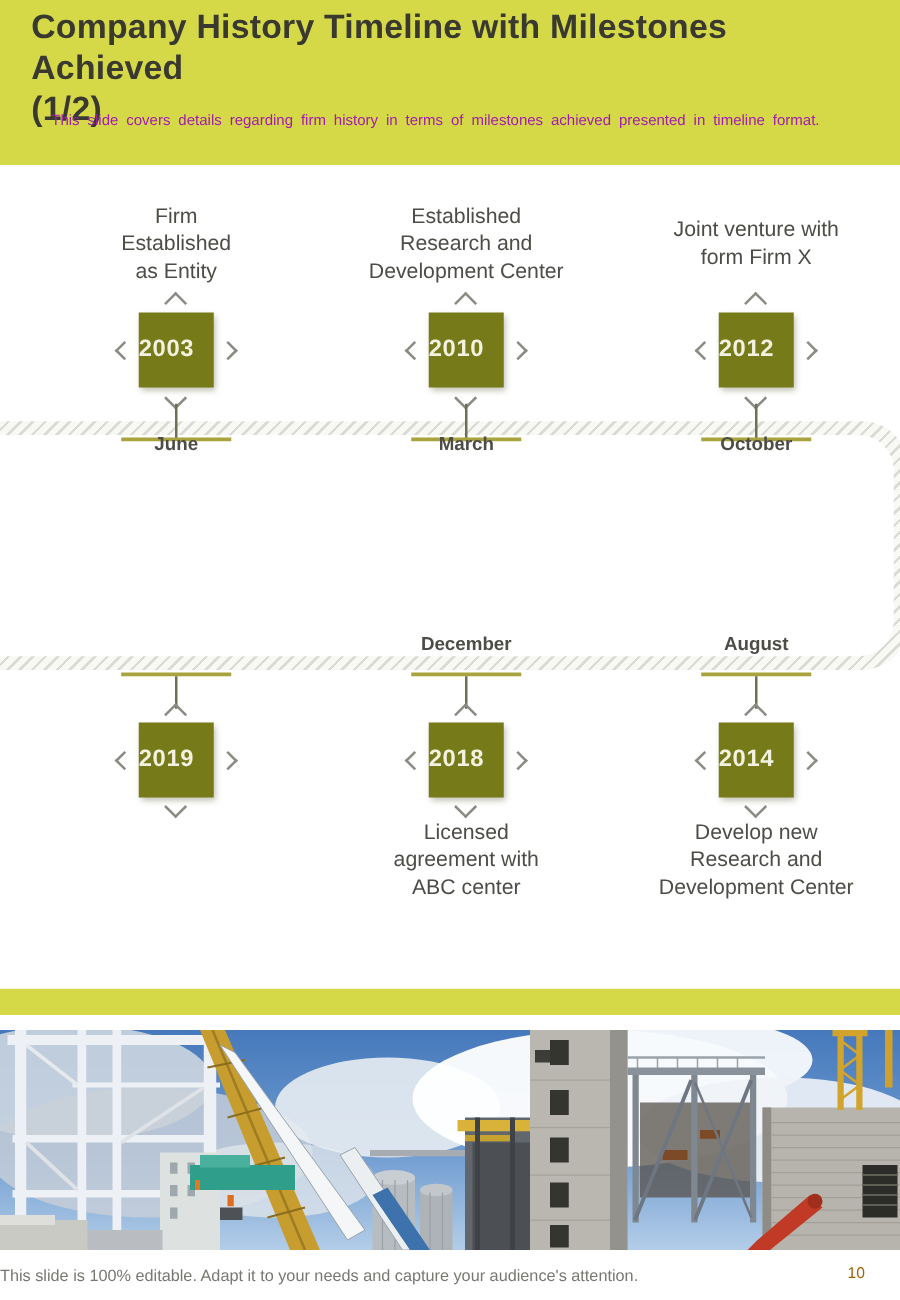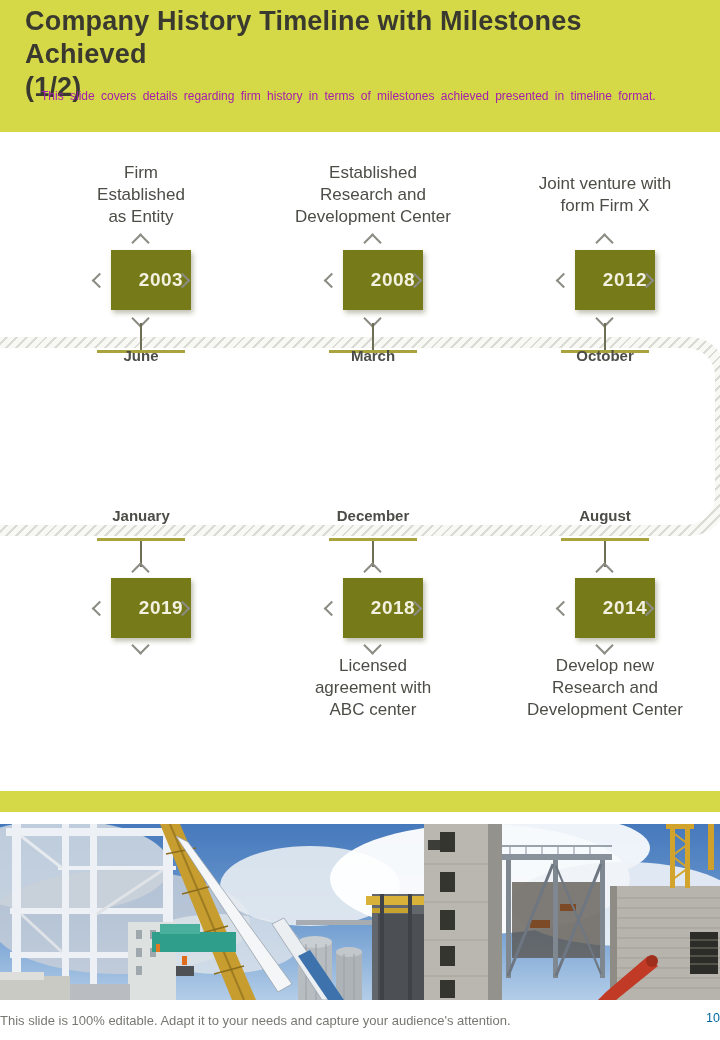--- a/index.html
+++ b/index.html
@@ -34,23 +34,22 @@
   .ms-top{top:156px}
   .ms-bot{top:505px}
   .desc{
     position:absolute;left:0;width:220px;text-align:center;white-space:pre-line;
     font-size:17px;line-height:22px;color:#4d4d47;
   }
   .ms-top .desc{top:0;height:78px;display:flex;align-items:center;justify-content:center;}
   .ms-bot .desc{top:150px;}
   .ybox{
     position:absolute;left:80px;width:60px;height:60px;background:#767a19;
-    display:flex;align-items:center;justify-content:center;
+    display:flex;align-items:center;
     box-shadow:2px 3px 5px rgba(70,70,30,.35);
-    padding-left:20px;
   }
   .ms-top .ybox{top:94px}
   .ms-bot .ybox{top:73px}
   .year{font-size:19px;font-weight:bold;color:#f3f1e0;letter-spacing:.5px;}
   .car{position:absolute;width:13px;height:13px;left:103px;
        border-left:2px solid #8b8b84;border-bottom:2px solid #8b8b84;box-sizing:border-box;}
   .car-down{transform:rotate(-45deg);}
   .car-up{transform:rotate(135deg);}
   .car-left,.car-right{width:11px;height:11px;}
   .car-left{left:63px;transform:rotate(45deg);}
@@ -72,21 +71,21 @@
   .ms-top .month{top:191px}
   .ms-bot .month{top:2px}
   
   .accent-band{position:absolute;left:0;top:791px;width:720px;height:21px;background:#d6d947;}
   .photo{position:absolute;left:0;top:824px;width:720px;height:176px;display:block;}
   .footer-note{
     position:absolute;left:0;top:1013px;width:628px;text-align:left;
     font-size:13px;color:#787872;
   }
   .page-num{
-    position:absolute;right:0;top:1011px;font-size:12.5px;color:#0369a1;
+    position:absolute;right:28px;top:1011px;font-size:12.5px;color:#a16207;
   }
 </style>
 </head>
 <body>
 
 <div class="slide">
 
   <div class="header">
     <h1 class="title">Company History Timeline with Milestones Achieved
 (1/2)</h1>
@@ -112,21 +111,21 @@
       <div class="bar"></div>
       <div class="month">June</div>
     </div>
 
     <div class="ms ms-top col2">
       <div class="desc">Established
 Research and
 Development Center</div>
       <span class="car car-up"></span>
       <div class="ybox">
-        <span class="year">2008</span>
+        <span class="year">2010</span>
       </div>
       <span class="car car-left"></span>
       <span class="car car-right"></span>
       <span class="car car-down"></span>
       <div class="vline"></div>
       <div class="bar"></div>
       <div class="month">March</div>
     </div>
 
     <div class="ms ms-top col3">
@@ -138,21 +137,20 @@
       </div>
       <span class="car car-left"></span>
       <span class="car car-right"></span>
       <span class="car car-down"></span>
       <div class="vline"></div>
       <div class="bar"></div>
       <div class="month">October</div>
     </div>
 
     <div class="ms ms-bot col1">
-      <div class="month">January</div>
       <div class="bar"></div>
       <div class="vline"></div>
       <span class="car car-up"></span>
       <div class="ybox">
         <span class="year">2019</span>
       </div>
       <span class="car car-left"></span>
       <span class="car car-right"></span>
       <span class="car car-down"></span>
     </div>

